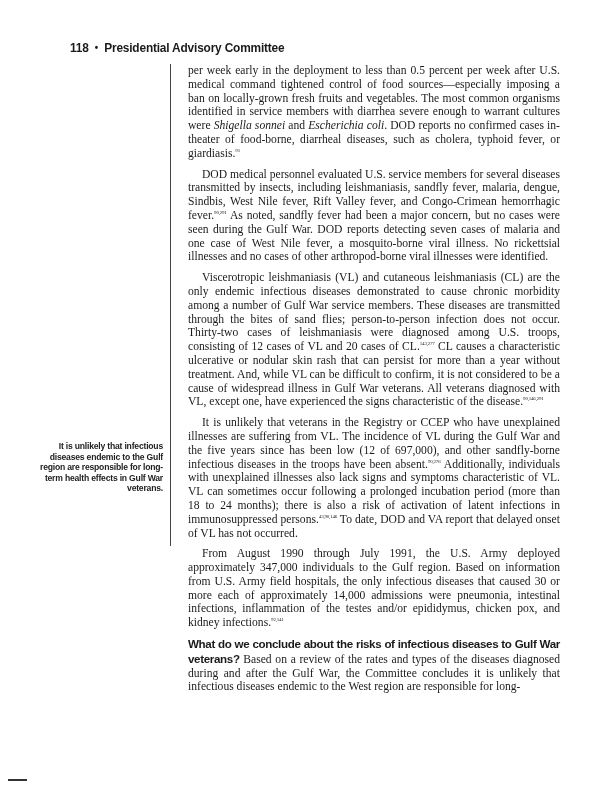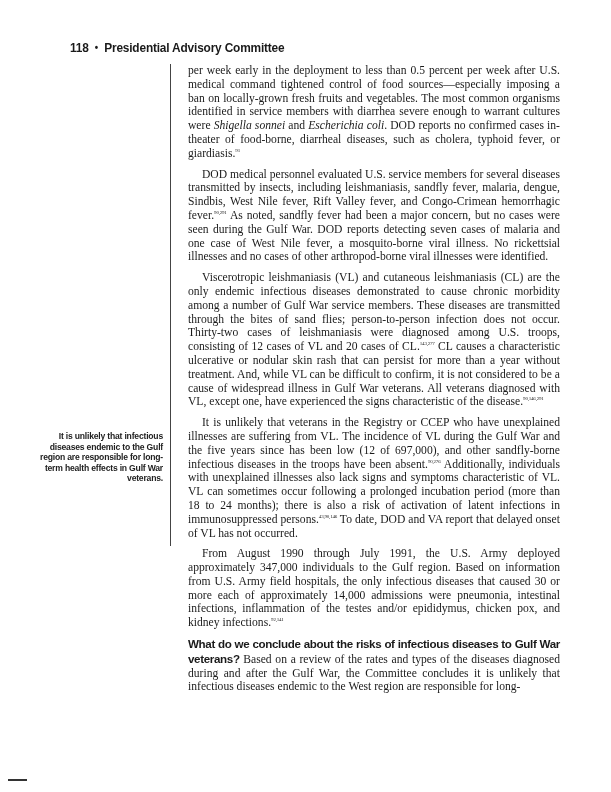--- a/index.html
+++ b/index.html
@@ -21,21 +21,21 @@
     }
     .body-col p { margin: 0 0 7px 0; }
     .body-col p.indent { text-indent: 14px; }
     .body-col sup { font-size: 5px; vertical-align: 5px; line-height: 0; letter-spacing: -0.2px; }
     .body-col i { font-style: italic; font-family: Liberation Serif, serif; }
     .q-head {
       font-family: "Liberation Sans", sans-serif; font-weight: bold; font-size: 11.6px;
       letter-spacing: -0.35px;
     }
     .sidenote {
-      position: absolute; left: 40px; top: 431px; width: 123px;
+      position: absolute; left: 40px; top: 441px; width: 123px;
       font-family: "Liberation Sans", sans-serif; font-weight: bold; font-size: 8.6px;
       line-height: 10.6px; text-align: right; letter-spacing: -0.2px; color: #222;
     }
     .foot-mark {
       position: absolute; left: 8px; top: 779px; width: 19px; height: 1.5px; background: #333;
     }
   </style>
 </head>
 <body>
 

